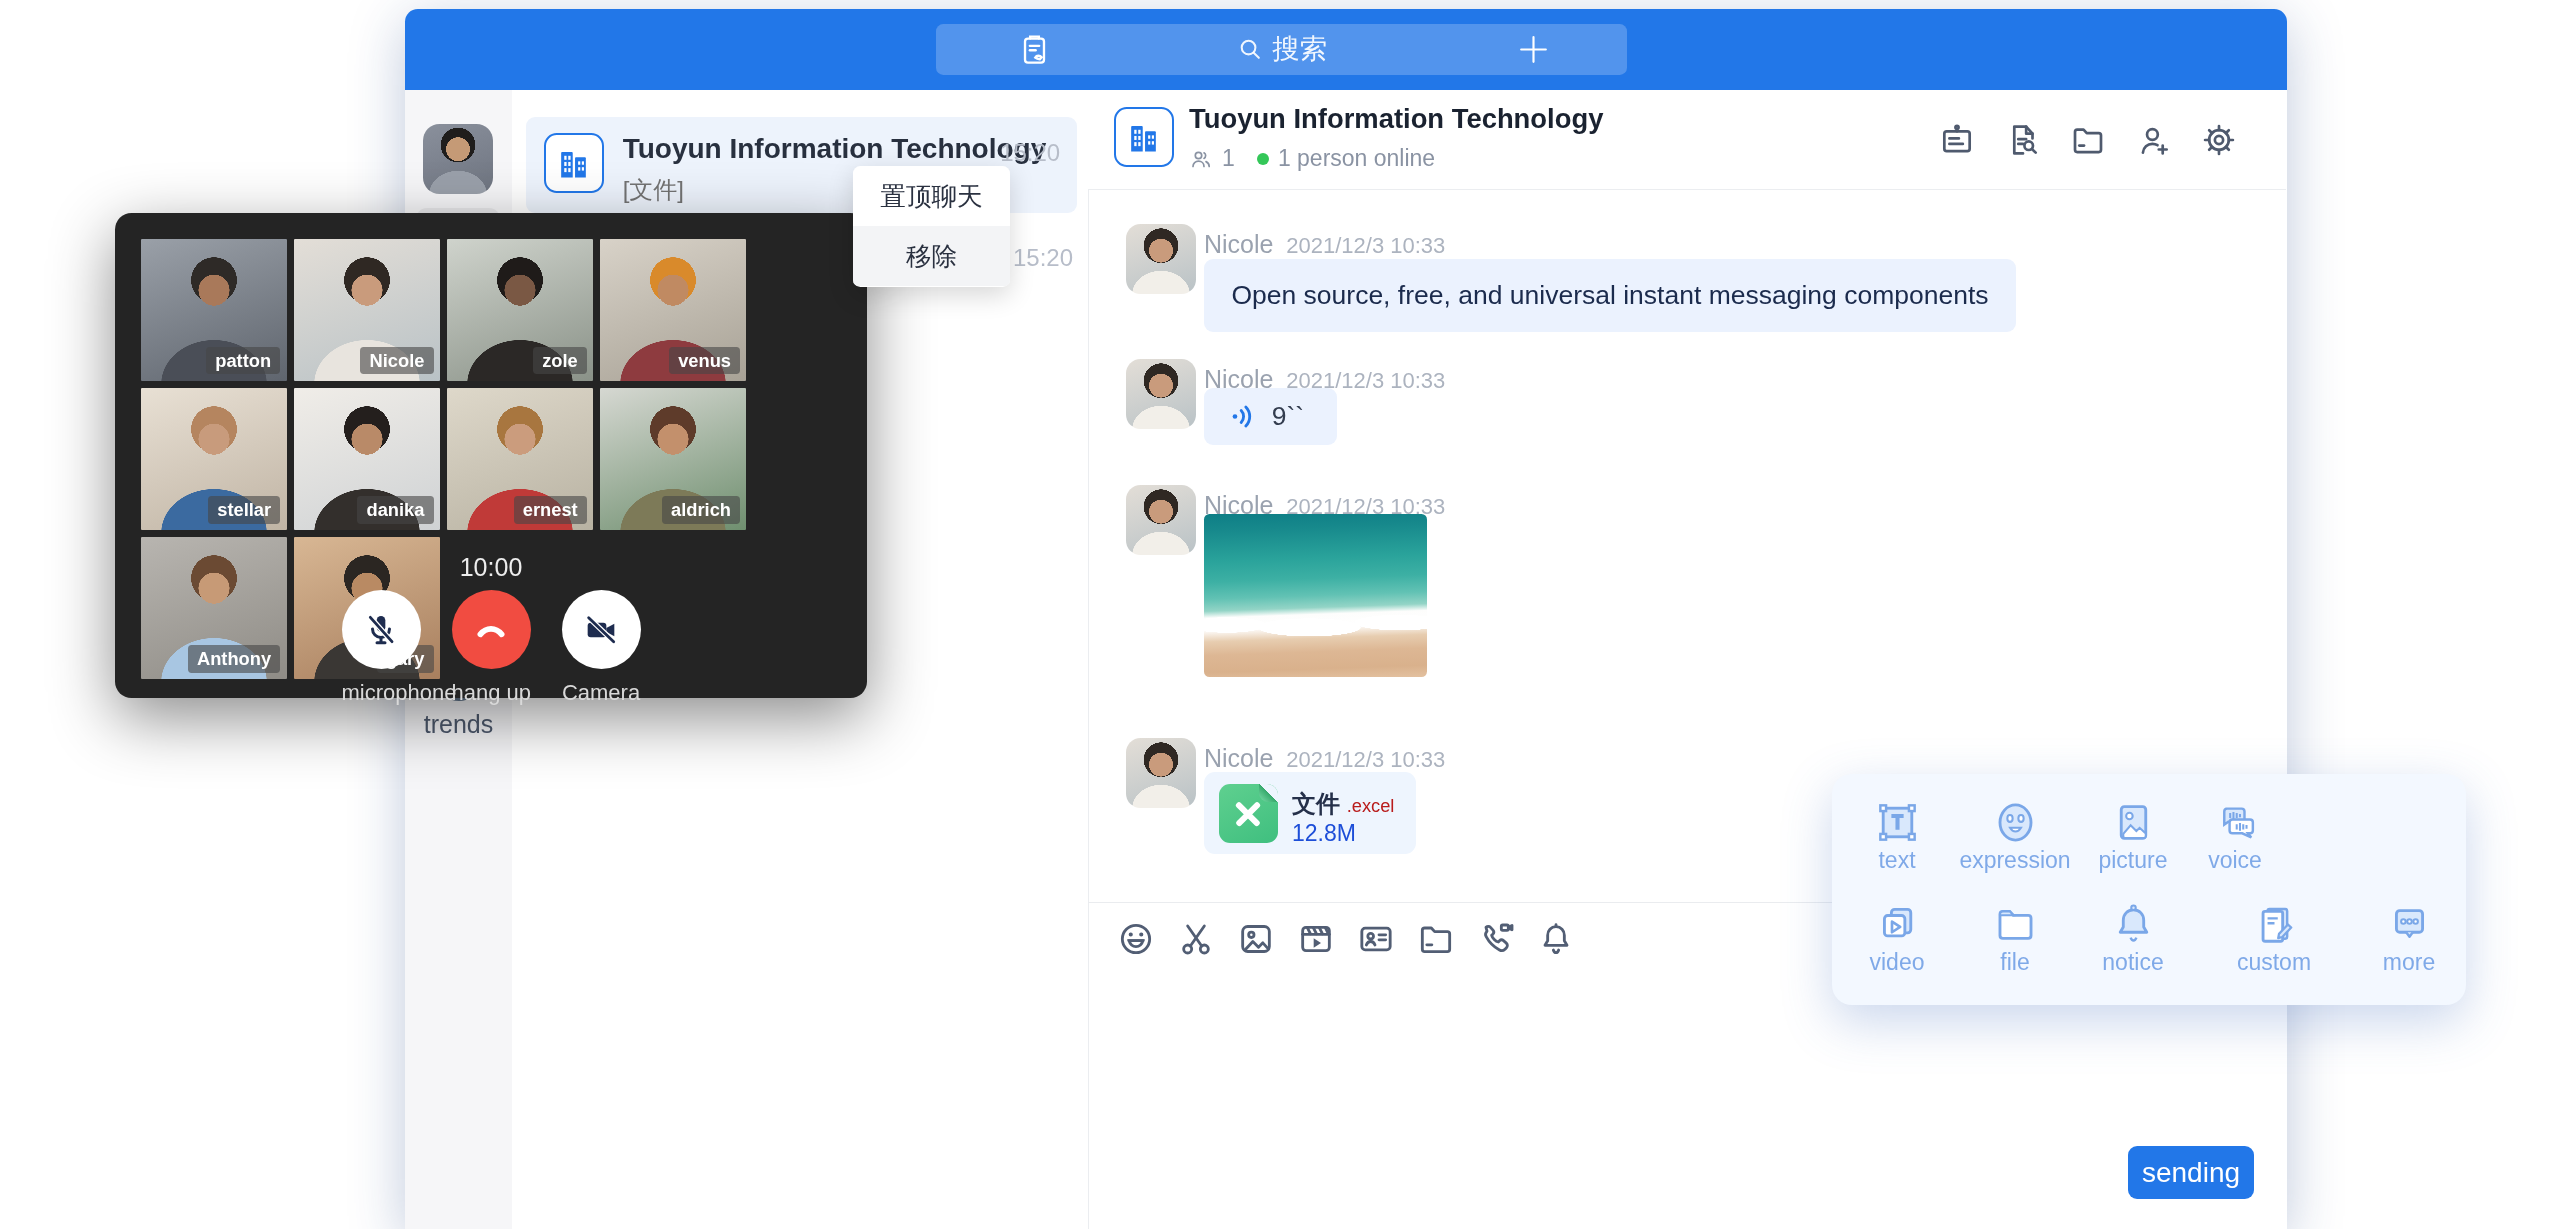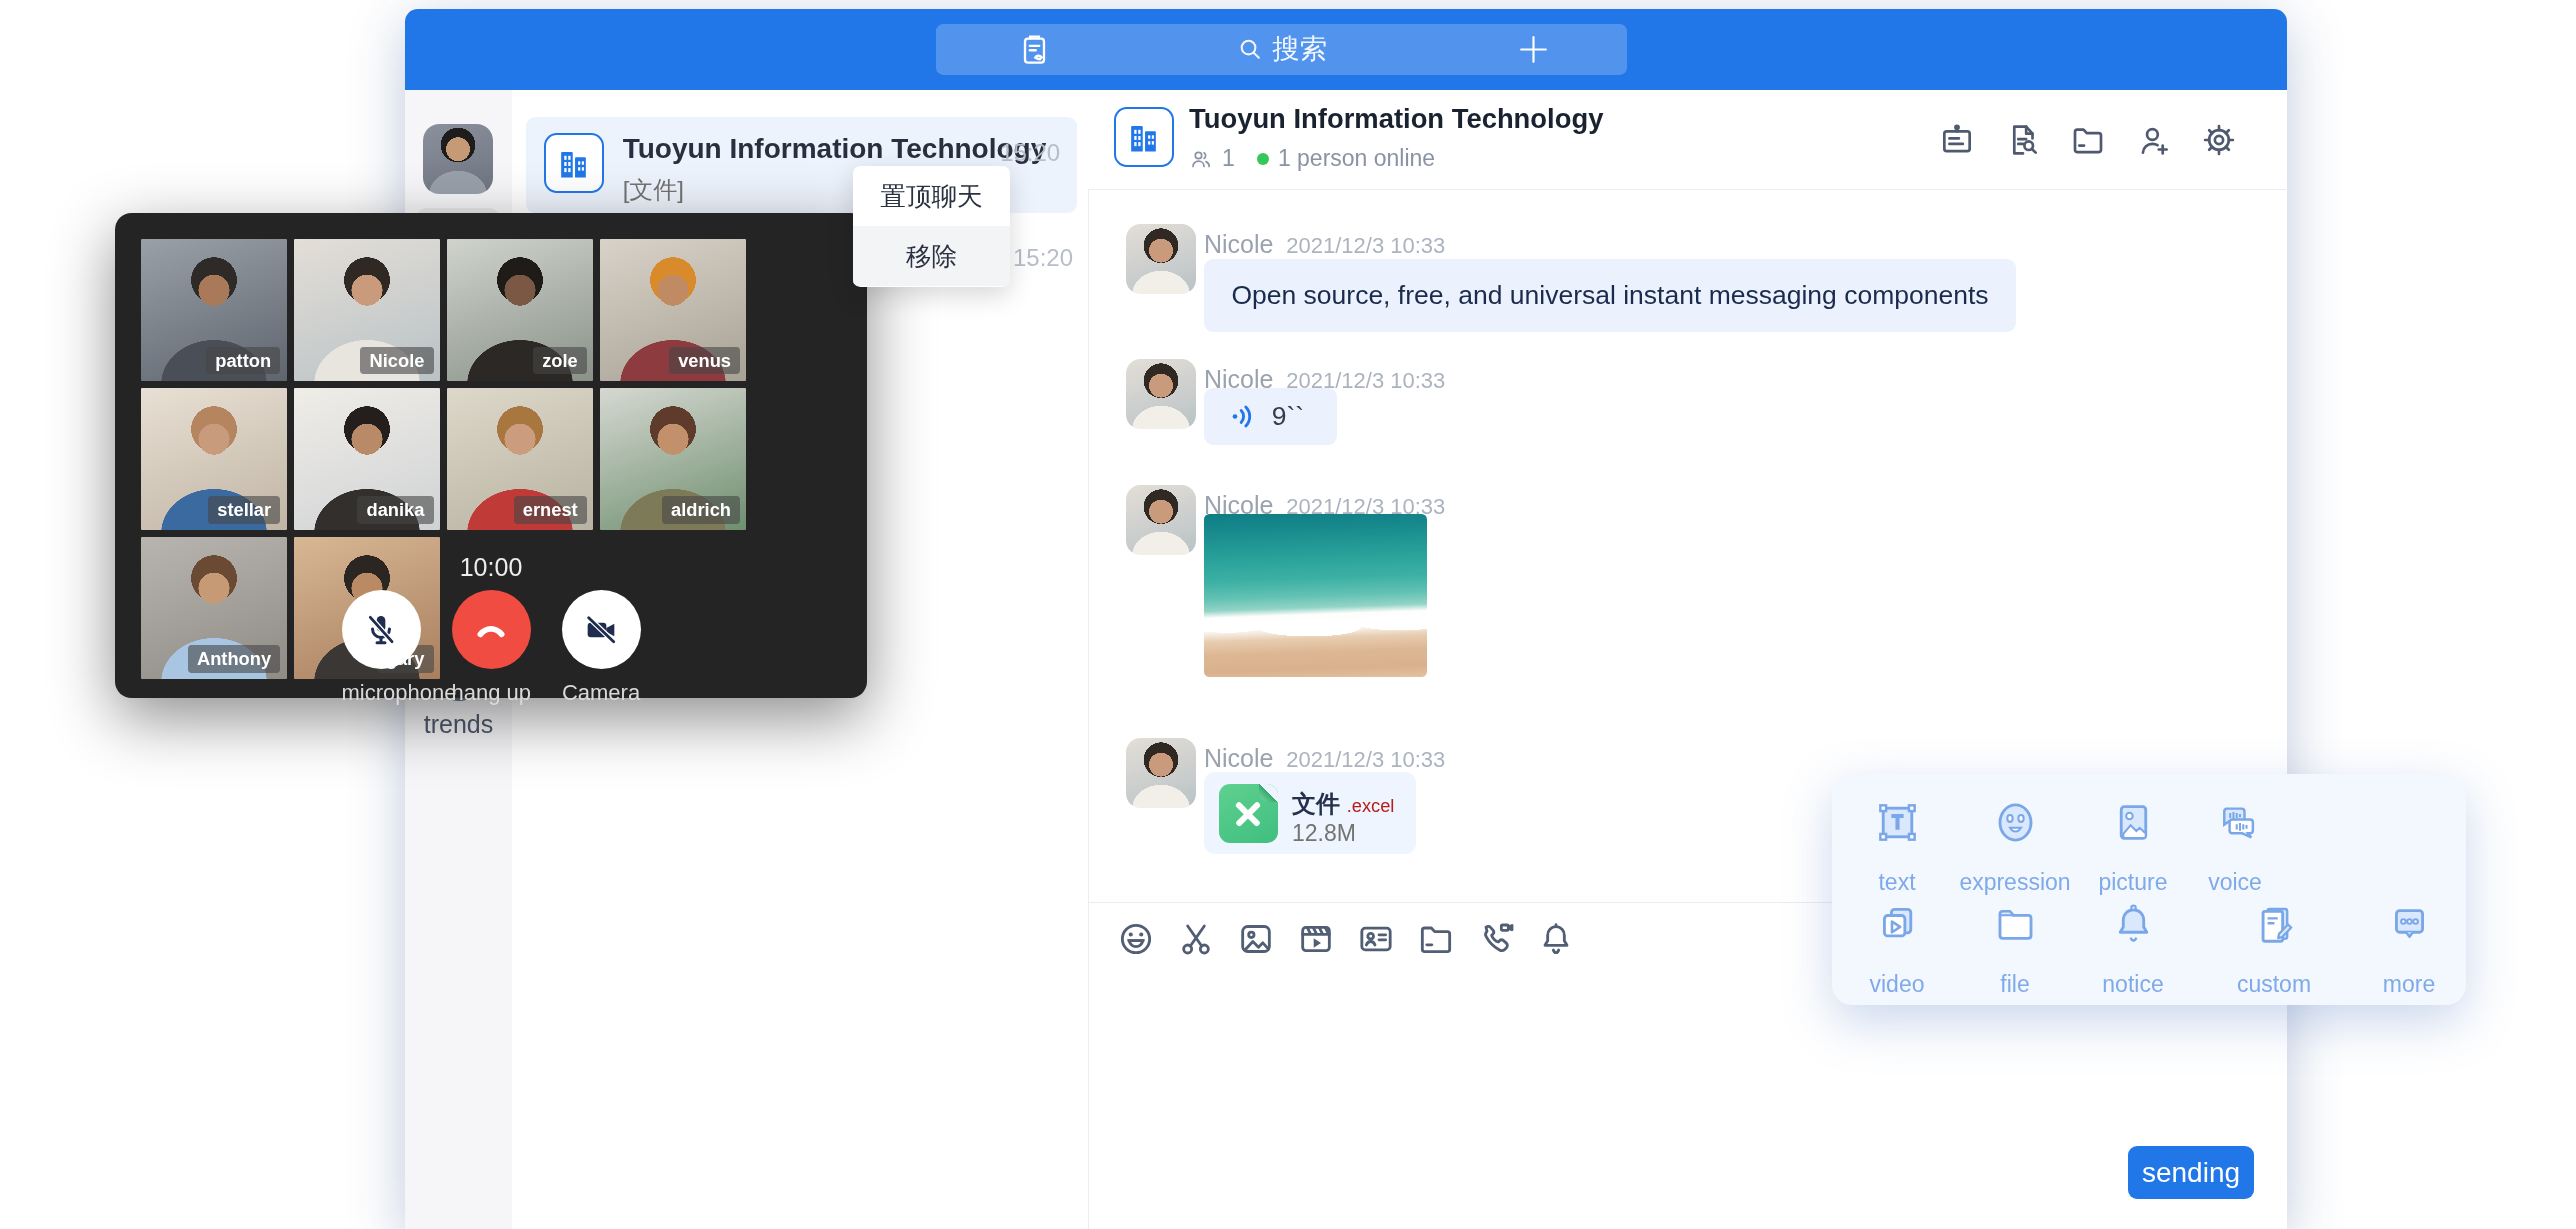--- a/index.html
+++ b/index.html
@@ -77,21 +77,21 @@
   .file-card{position:absolute;left:116px;top:34px;width:212px;height:82px;border-radius:11px;background:#EEF5FE;}
   .excel-icon{position:absolute;left:14.6px;top:12px;width:59px;height:59px;border-radius:11px;
               background:linear-gradient(150deg,#5fd08f,#3fbf7f);}
   .excel-icon::before{content:"";position:absolute;right:0;top:0;width:18.3px;height:18.3px;
               background:linear-gradient(225deg,#EEF5FE 0 49%,#35a86b 50%,#7edfac 100%);border-radius:0 11px 0 9.1px;}
   .excel-x{position:absolute;left:50%;top:50%;width:31px;height:5.5px;background:#fff;border-radius:2.7px;
            transform:translate(-50%,-50%) rotate(45deg);}
   .excel-x.b{transform:translate(-50%,-50%) rotate(-45deg);}
   .file-name{position:absolute;left:88px;top:15.6px;font-size:24px;color:#25304A;font-weight:600;white-space:nowrap;}
   .file-ext{font-size:18.3px;color:#b91c1c;font-weight:400;}
-  .file-size{position:absolute;left:88px;top:48px;font-size:23px;color:#737373;}
+  .file-size{position:absolute;left:88px;top:48px;font-size:23px;color:#1d4ed8;}
   
   .composer-sep{position:absolute;left:0;top:812px;width:1198px;border-top:1.8px solid #EAECEF;}
   .composer-bar{position:absolute;left:28px;top:829px;display:flex;gap:20px;}
   .composer-bar .ic{width:40px;height:40px;color:#525E74;}
   .send-btn{position:absolute;left:1040px;top:1056px;width:126px;height:53px;border-radius:9.1px;background:#2277E8;
             color:#fff;font-size:28px;display:flex;align-items:center;justify-content:center;}
   
   .call{position:absolute;left:115px;top:213px;width:752px;height:485px;background:#242424;border-radius:16.5px;
         box-shadow:0 20px 64px rgba(0,0,0,.45);z-index:50;}
   .tiles{position:absolute;left:25.6px;top:25.6px;width:701px;display:flex;flex-wrap:wrap;gap:7.3px;}
@@ -108,21 +108,21 @@
   .ctrl{width:79px;text-align:center;}
   .ctrl-circle{width:79px;height:79px;border-radius:50%;background:#fff;display:flex;align-items:center;justify-content:center;}
   .ctrl-circle.red{background:#F14C41;}
   .ctrl-label{margin-top:11px;font-size:22px;color:#D9D9D9;white-space:nowrap;}
   
   .panel{position:absolute;left:1832px;top:774px;width:634px;height:231px;border-radius:20px;background:#F3F8FF;
          box-shadow:0 16.5px 50px rgba(70,110,190,.28);z-index:55;}
   .panel-row{position:absolute;left:11px;display:flex;}
   .panel-row.r1{top:24px;}
   .panel-row.r2{top:126px;}
-  .pcell{display:flex;flex-direction:column;align-items:center;gap:22px;}
+  .pcell{display:flex;flex-direction:column;align-items:center;gap:0;}
   .pcell .pic{width:49px;height:49px;}
   .plabel{font-size:23px;color:#7FA9E8;white-space:nowrap;}
   .c1{width:108px}.c2{width:128px}.c3{width:108px}.c4{width:174px}.c5{width:96px}
   svg{display:block;}
 </style>
 </head>
 <body>
 
 <svg width="0" height="0" style="position:absolute">
   <defs>

